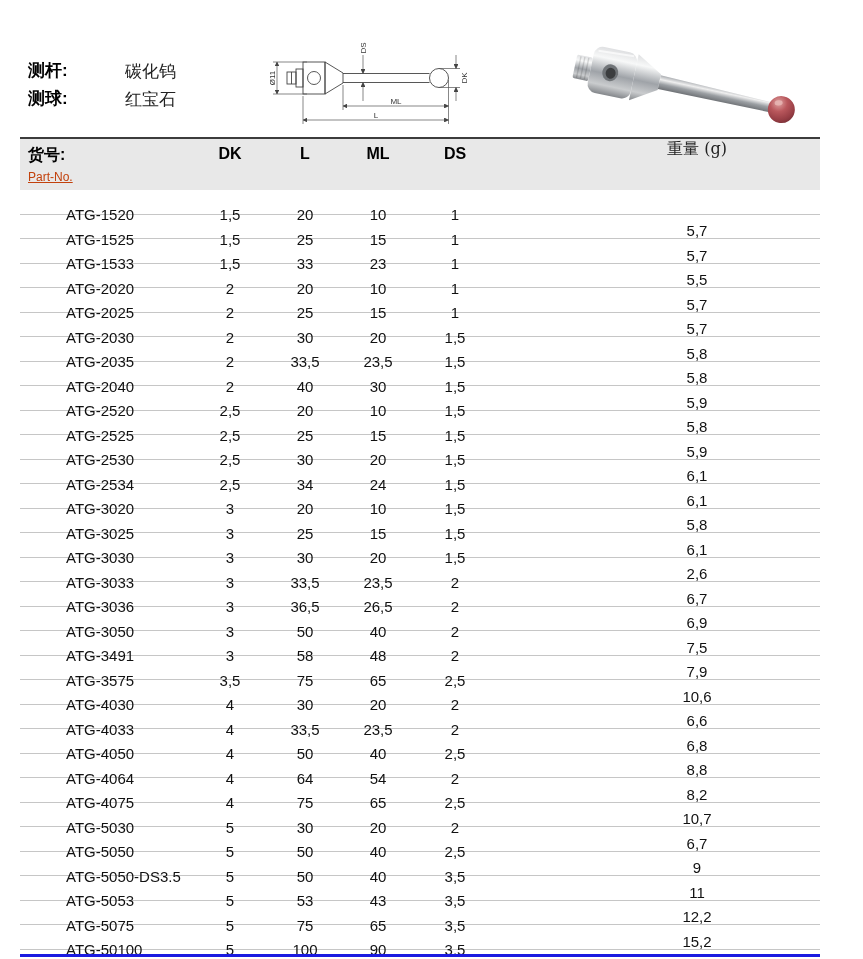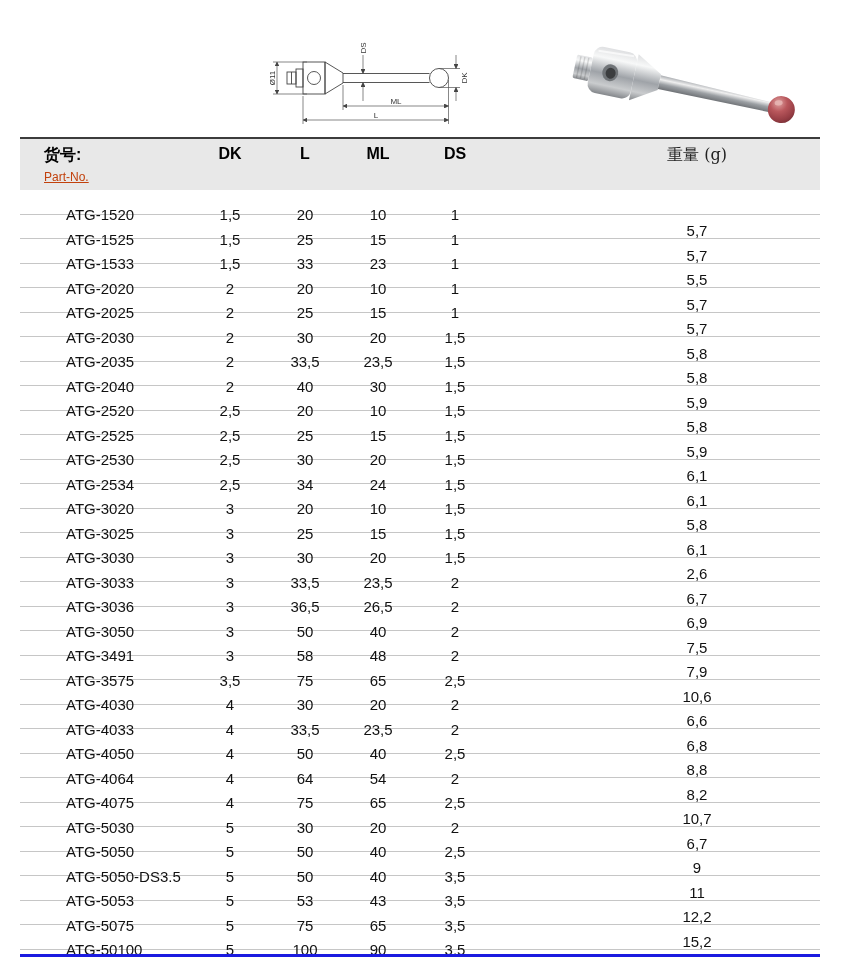--- a/index.html
+++ b/index.html
@@ -15,46 +15,56 @@
   
   .tech-drawing{position:absolute;left:263px;top:28px;}
   .product-photo{position:absolute;left:572px;top:28px;}
   
   .tbl{position:absolute;left:20px;top:137px;width:800px;}
   .grid-row{display:grid;grid-template-columns:170px 80px 70px 76px 78px 1fr;align-items:center;}
   .tbl-header{
     background:#e8e8e8;border-top:2px solid #3c3c3c;height:51px;
     align-items:start;
   }
-  .hdr-part{padding-left:24px;padding-top:4px;}
+  .hdr-part{padding-left:8px;padding-top:4px;}
   .hdr-part .zh{font-weight:bold;font-size:16px;line-height:23px;color:#000;}
   .hdr-part .en{font-size:12px;line-height:23px;color:#c2410c;text-decoration:underline;}
   .hdr-col{font-weight:bold;font-size:16px;text-align:center;padding-top:6px;color:#000;}
   .hdr-weight{
     font-family:"DejaVu Serif","Liberation Serif",serif;font-size:16px;
-    text-align:center;padding-left:80px;padding-top:6px;color:#222;
+    text-align:center;padding-left:80px;padding-top:0;color:#222;
   }
   .data-row{height:23.5px;border-bottom:1px solid #c6c6c6;font-size:15px;}
   .cell-part{padding-left:8px;white-space:nowrap;margin-left:38px;}
   .cell-num{text-align:center;}
   .cell-weight{text-align:center;padding-left:80px;margin-top:32px;}
   .bottom-rule{
     position:absolute;left:20px;top:954px;width:800px;height:3px;
     background:var(--accent-blue,#1b1be0);
   }
   
   .dline{stroke:#444;stroke-width:0.9;fill:none;}
   .dthin{stroke:#555;stroke-width:0.7;fill:none;}
   .dtext{font-family:"Liberation Sans",sans-serif;font-size:8px;fill:#333;}
 </style>
 </head>
 <body>
 
 <div class="page">
 
+  <div class="specs">
+    <div class="spec-row">
+      <span class="spec-label">测杆:</span>
+      <span class="spec-value">碳化钨</span>
+    </div>
+    <div class="spec-row">
+      <span class="spec-label">测球:</span>
+      <span class="spec-value">红宝石</span>
+    </div>
+  </div>
 
   <svg class="tech-drawing" width="204" height="102" viewBox="0 0 204 102">
     <defs>
       <marker id="arr" viewBox="0 0 10 10" refX="9" refY="5" markerWidth="7" markerHeight="7" orient="auto-start-reverse">
         <path d="M0,0 L10,5 L0,10 z" fill="#444"></path>
       </marker>
     </defs>
 
     <rect class="dline" x="24" y="44" width="9" height="12"></rect>
     <line class="dline" x1="28.5" y1="44" x2="28.5" y2="56"></line>

